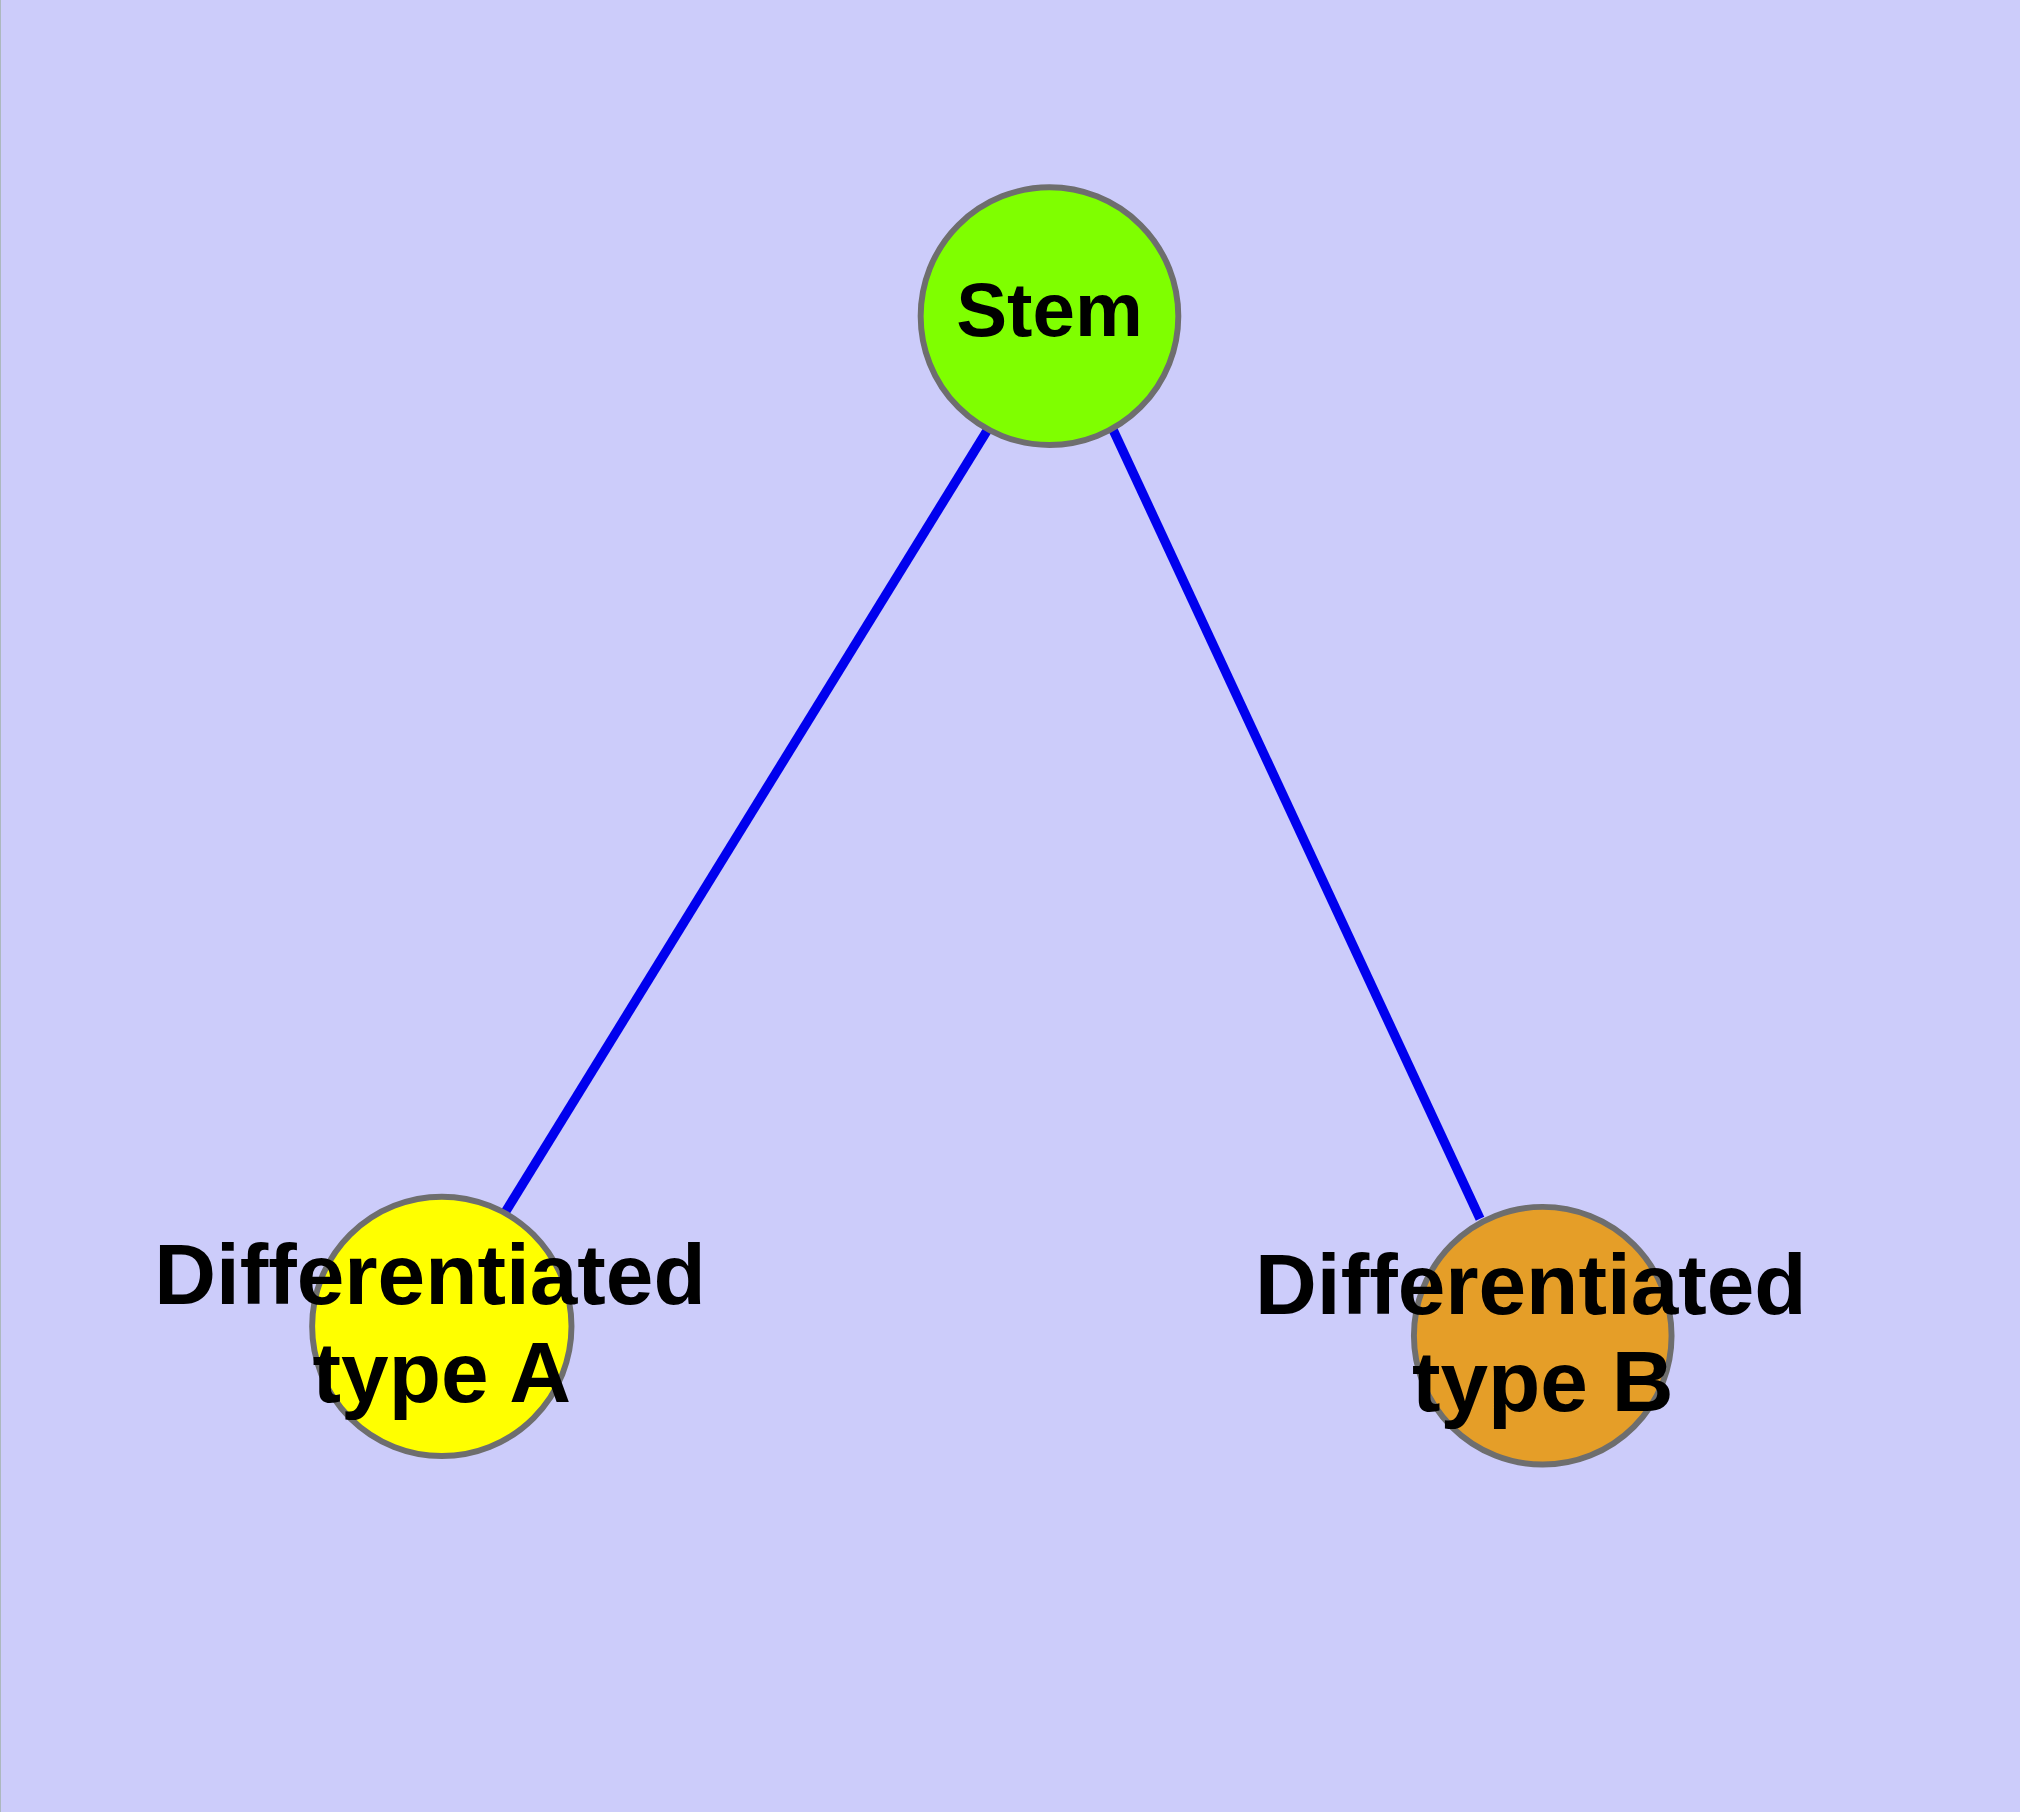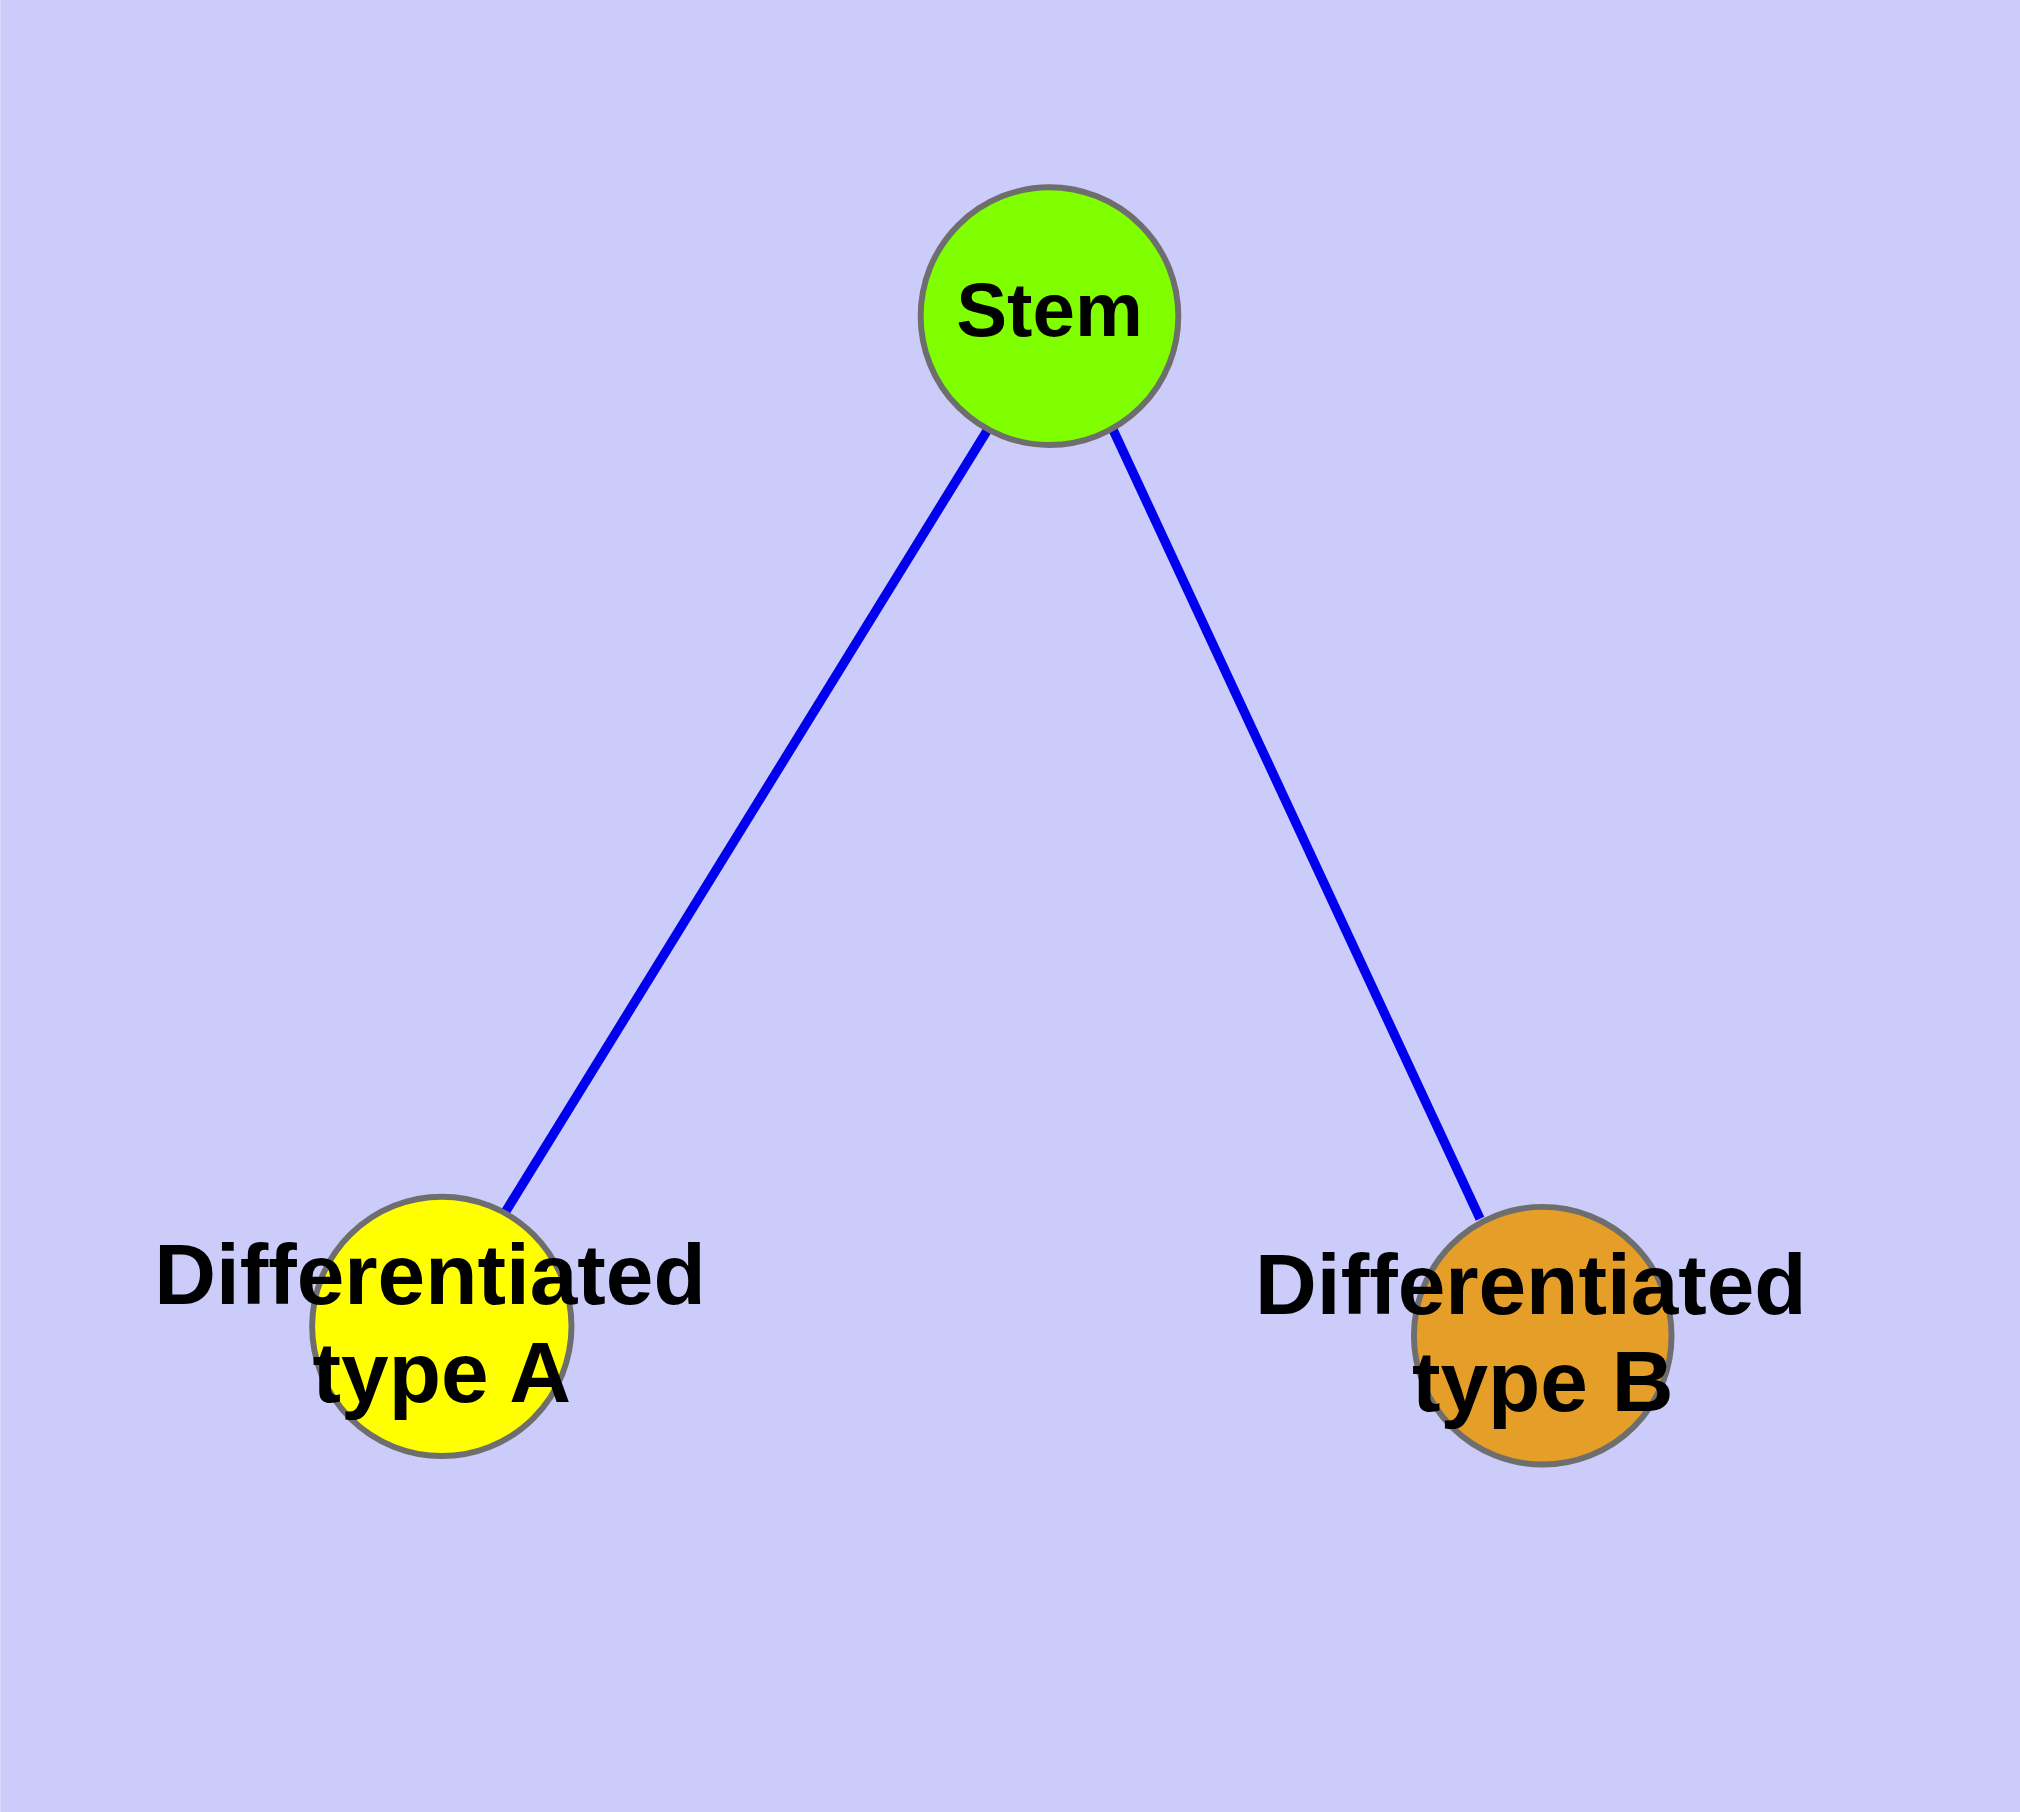--- a/index.html
+++ b/index.html
@@ -6,21 +6,21 @@
   html, body {
     margin: 0;
     padding: 0;
     background: #ccccfa;
   }
   #stage {
     position: relative;
     width: 2021px;
     height: 1812px;
     overflow: hidden;
-    background: #ffffff;
+    background: #4d7c0f;
     font-family: "Liberation Sans", "DejaVu Sans", sans-serif;
   }
   #graph-svg {
     position: absolute;
     left: 0;
     top: 0;
     width: 2021px;
     height: 1812px;
     display: block;
   }

